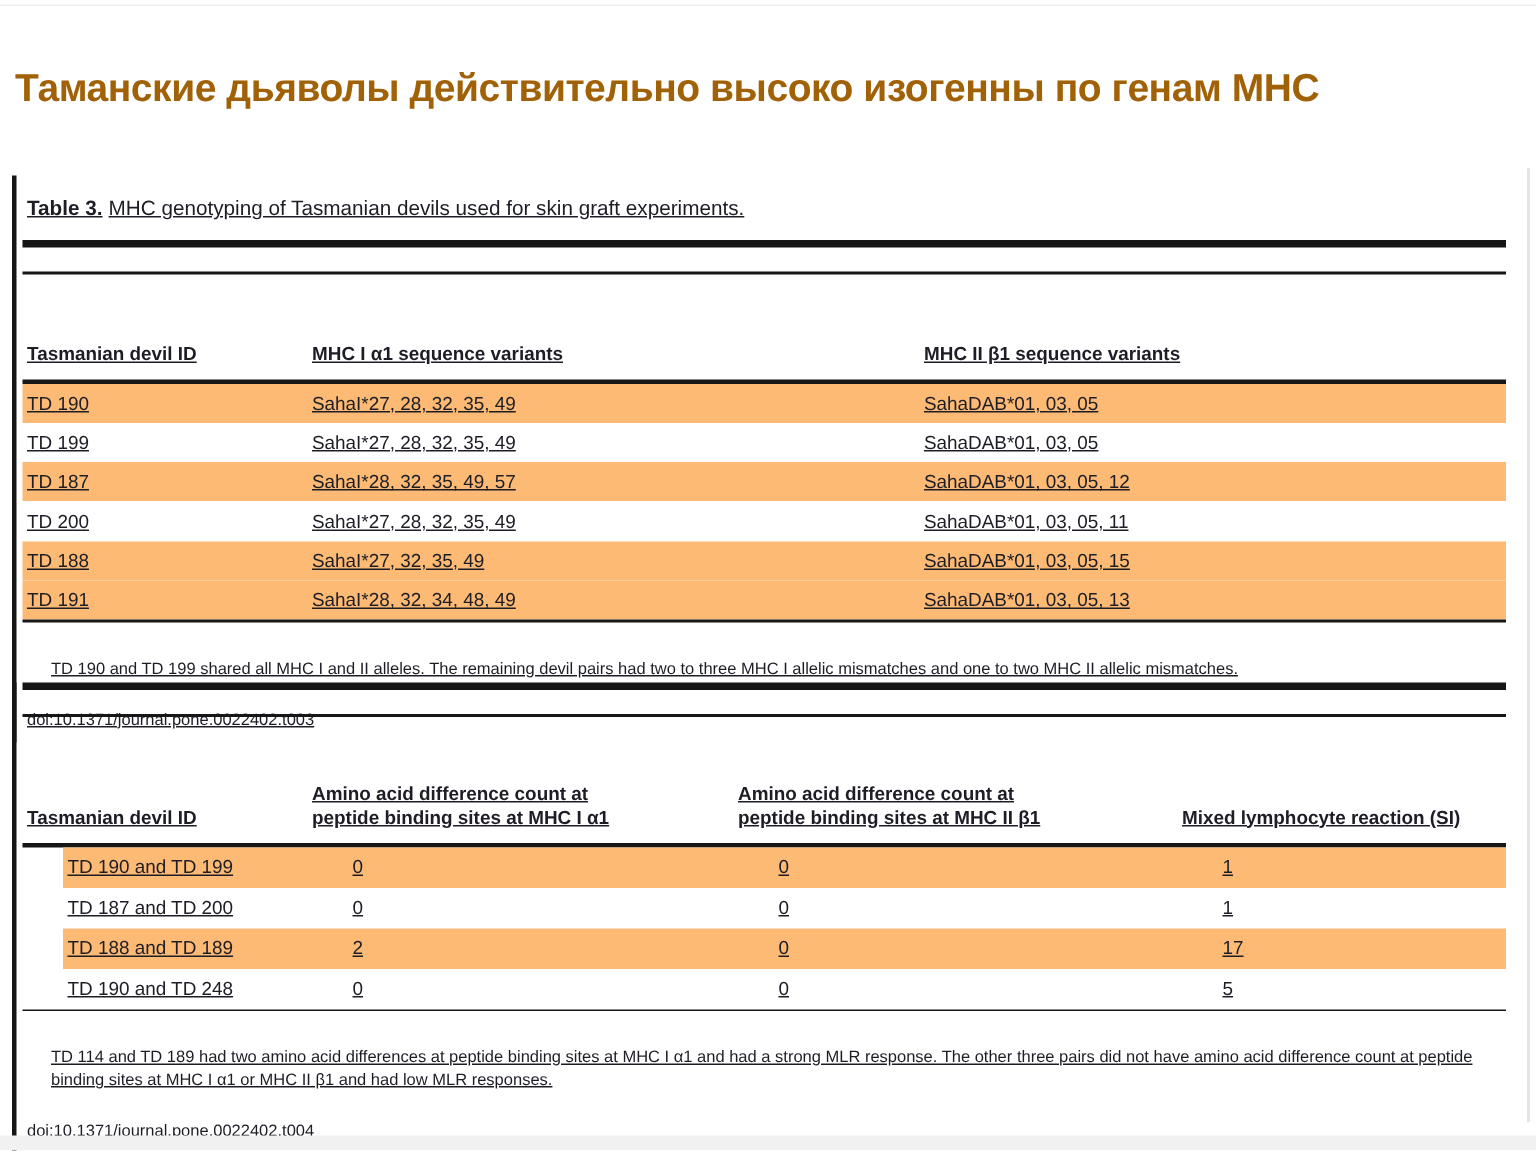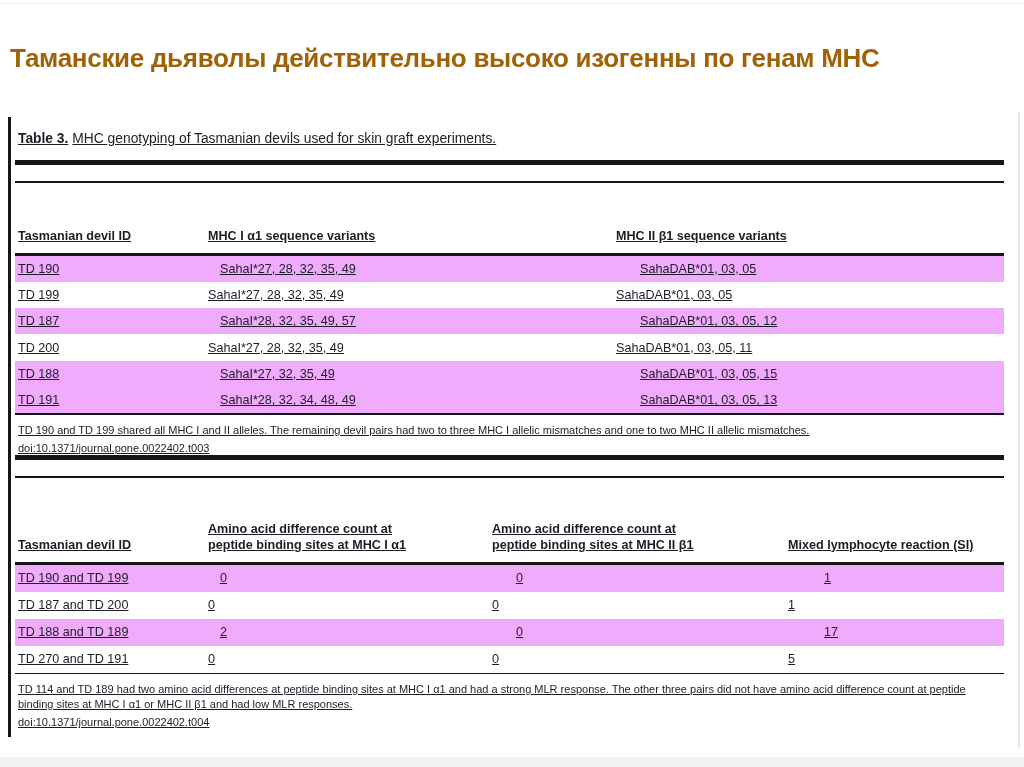--- a/index.html
+++ b/index.html
@@ -41,25 +41,25 @@
   .t4{grid-template-columns:190px 284px 296px 1fr;}
 
   .head{align-items:end;font-weight:700;font-size:12.6px;line-height:16px;}
   .t3.head{padding:12px 0 9px 0;}
   .t4.head{padding:10px 0 9px 0;}
   .hcell{padding-left:3px;padding-right:18px;margin-top:33px;}
   .hcell.wrap{max-width:232px;}
 
   .row{align-items:center;font-size:12.6px;}
   .t3.row{height:26.3px;}
-  .t4.row{height:27px;}
+  .t4.row{height:27px;margin-left:27px;}
   .cell{padding-left:3px;white-space:nowrap;overflow:hidden;}
-  .shade{background:#f0abfc;gap:12px;}
+  .shade{background:#fdba74;}
 
-  .footnote{margin:0;padding:8px 0 0 3px;font-size:11px;line-height:15px;max-width:1000px;}
+  .footnote{margin:16px;padding:8px 0 0 3px;font-size:11px;line-height:15px;max-width:1000px;}
   .doi{margin:0;padding:3px 0 8px 3px;font-size:11px;line-height:14px;}
 </style>
 </head>
 <body>
 
 <div class="top-edge-line"></div>
 
 <h1 class="slide-title">Таманские дьяволы действительно высоко изогенны по генам MHC</h1>
 
 <section class="fig fig3">
@@ -143,21 +143,21 @@
       <div class="cell">0</div>
       <div class="cell">1</div>
     </div>
     <div class="grid t4 row shade">
       <div class="cell">TD 188 and TD 189</div>
       <div class="cell">2</div>
       <div class="cell">0</div>
       <div class="cell">17</div>
     </div>
     <div class="grid t4 row">
-      <div class="cell">TD 270 and TD 191</div>
+      <div class="cell">TD 190 and TD 248</div>
       <div class="cell">0</div>
       <div class="cell">0</div>
       <div class="cell">5</div>
     </div>
   </div>
 
   <div class="rule thin"></div>
   <p class="footnote">TD 114 and TD 189 had two amino acid differences at peptide binding sites at MHC I α1 and had a strong MLR response. The other three pairs did not have amino acid difference count at peptide binding sites at MHC I α1 or MHC II β1 and had low MLR responses.</p>
   <p class="doi">doi:10.1371/journal.pone.0022402.t004</p>
 </section>

